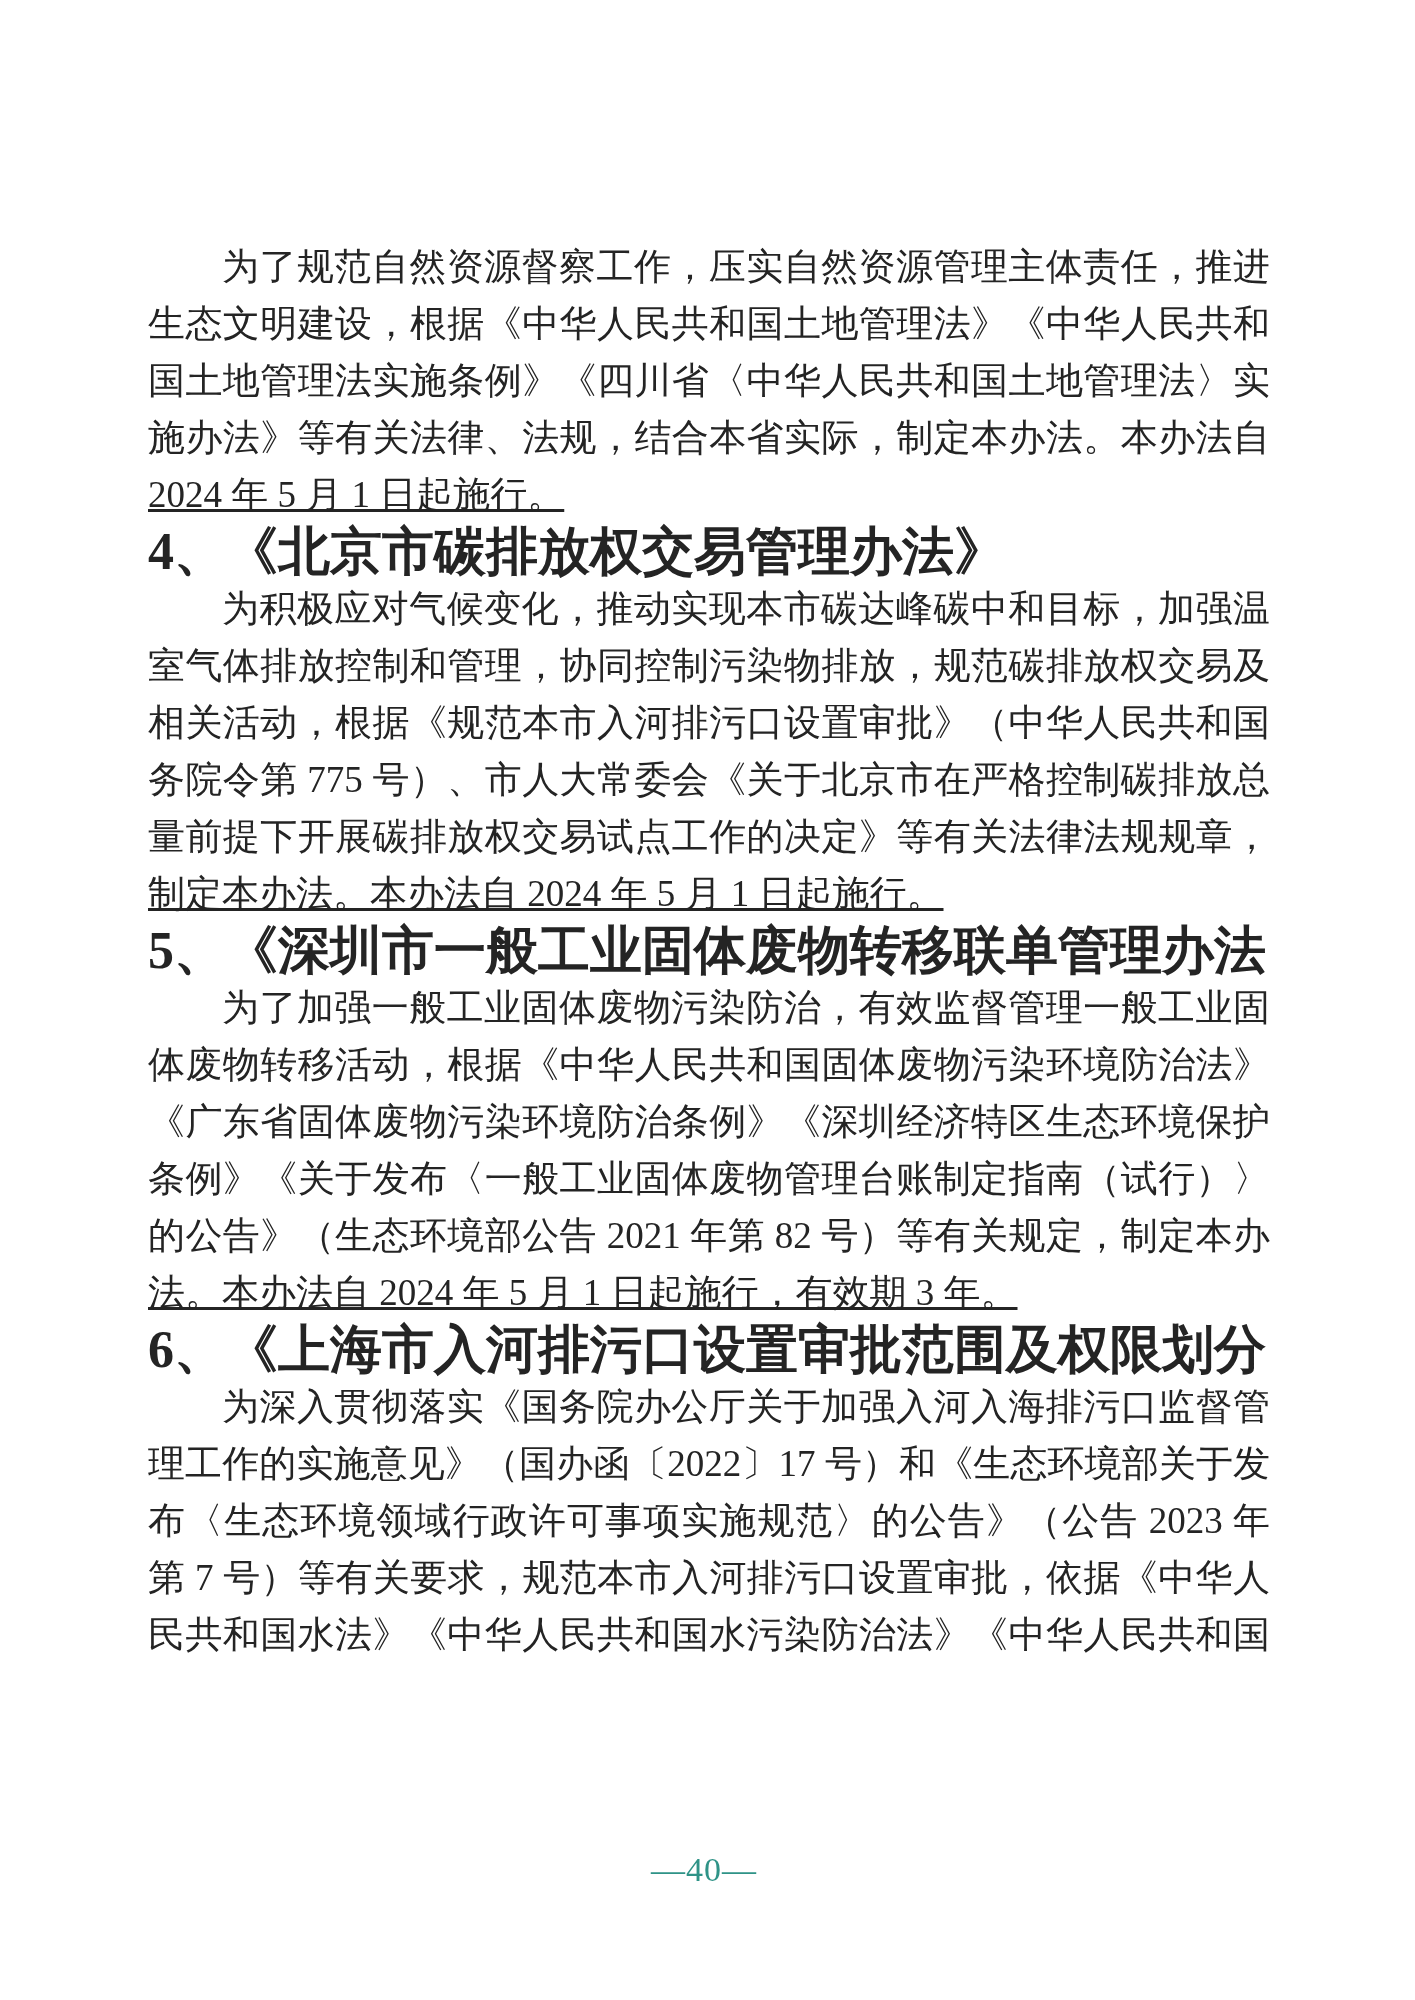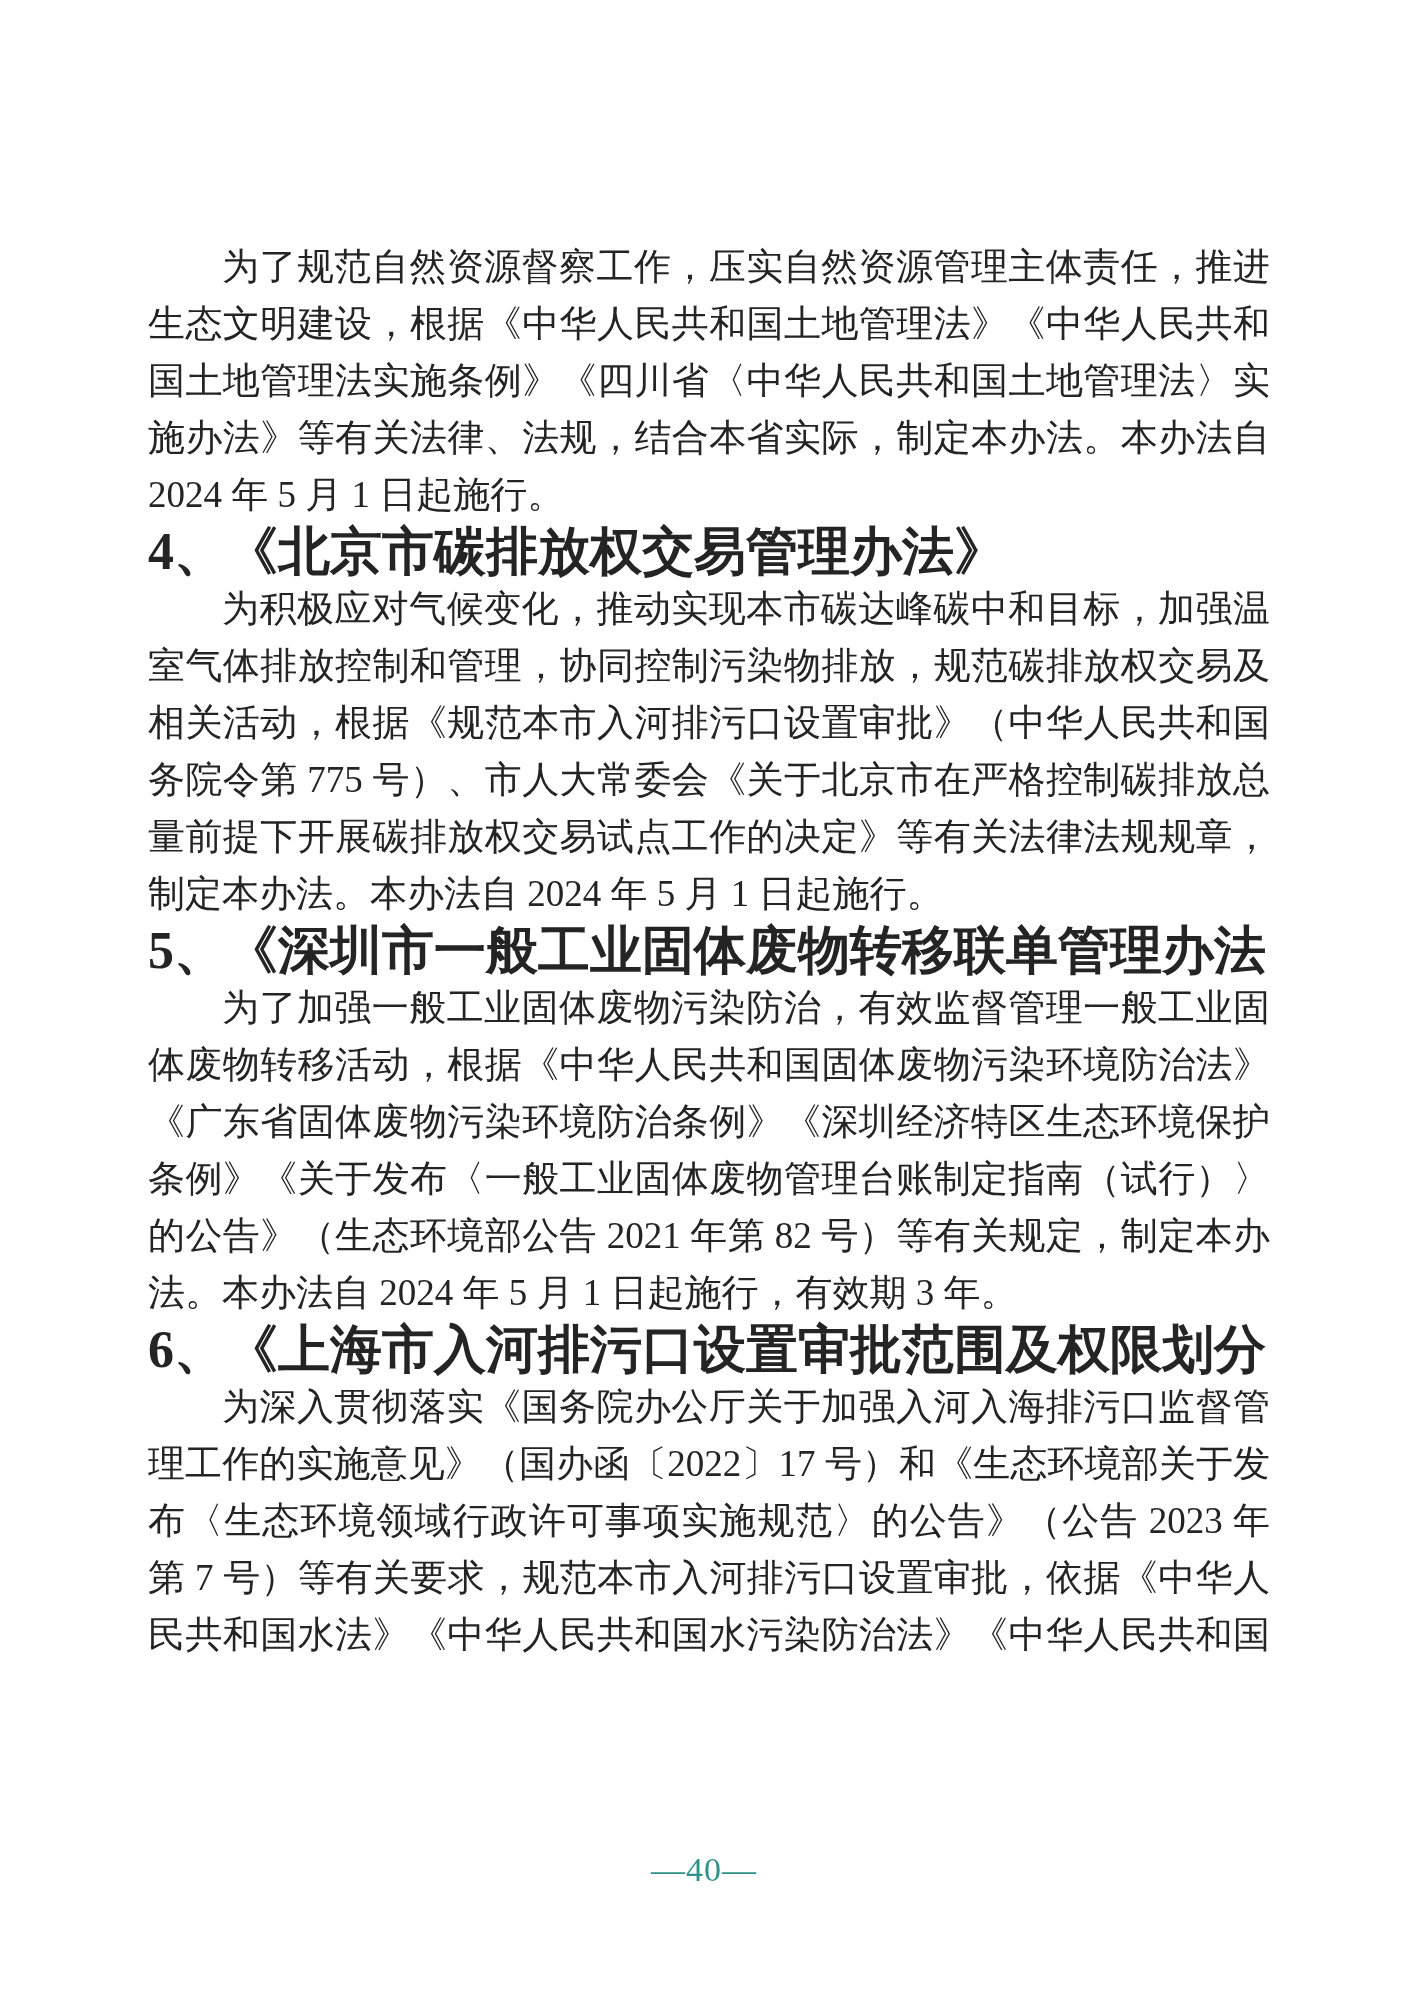--- a/index.html
+++ b/index.html
@@ -37,20 +37,21 @@
     text-align: justify;
     text-align-last: justify;
     font-weight: normal;
   }
   .line.indent {
     text-indent: 74px;
   }
   .line.para-end {
     text-align: right;
     text-align-last: left;
+    text-decoration: underline;
   }
   .line.heading {
     font-weight: 700;
     font-size: 52px;
     text-align: left;
     text-align-last: left;
   }
   .footer {
     position: absolute;
     top: 1848px;

